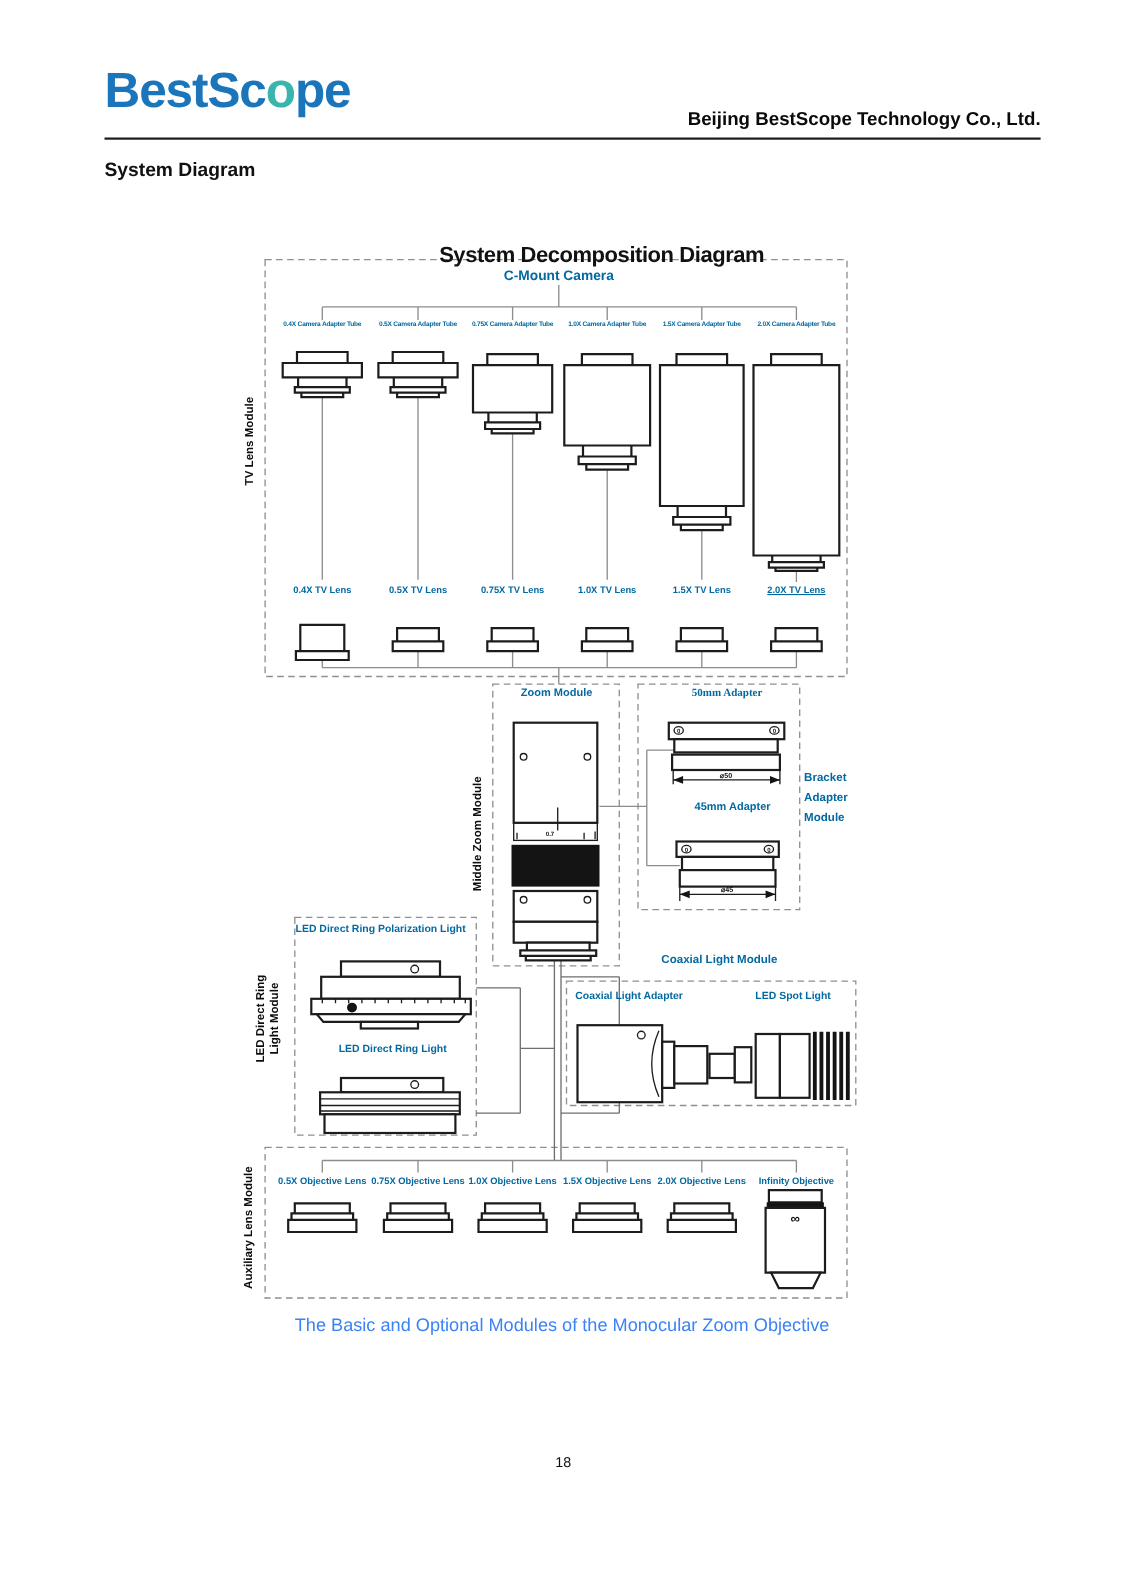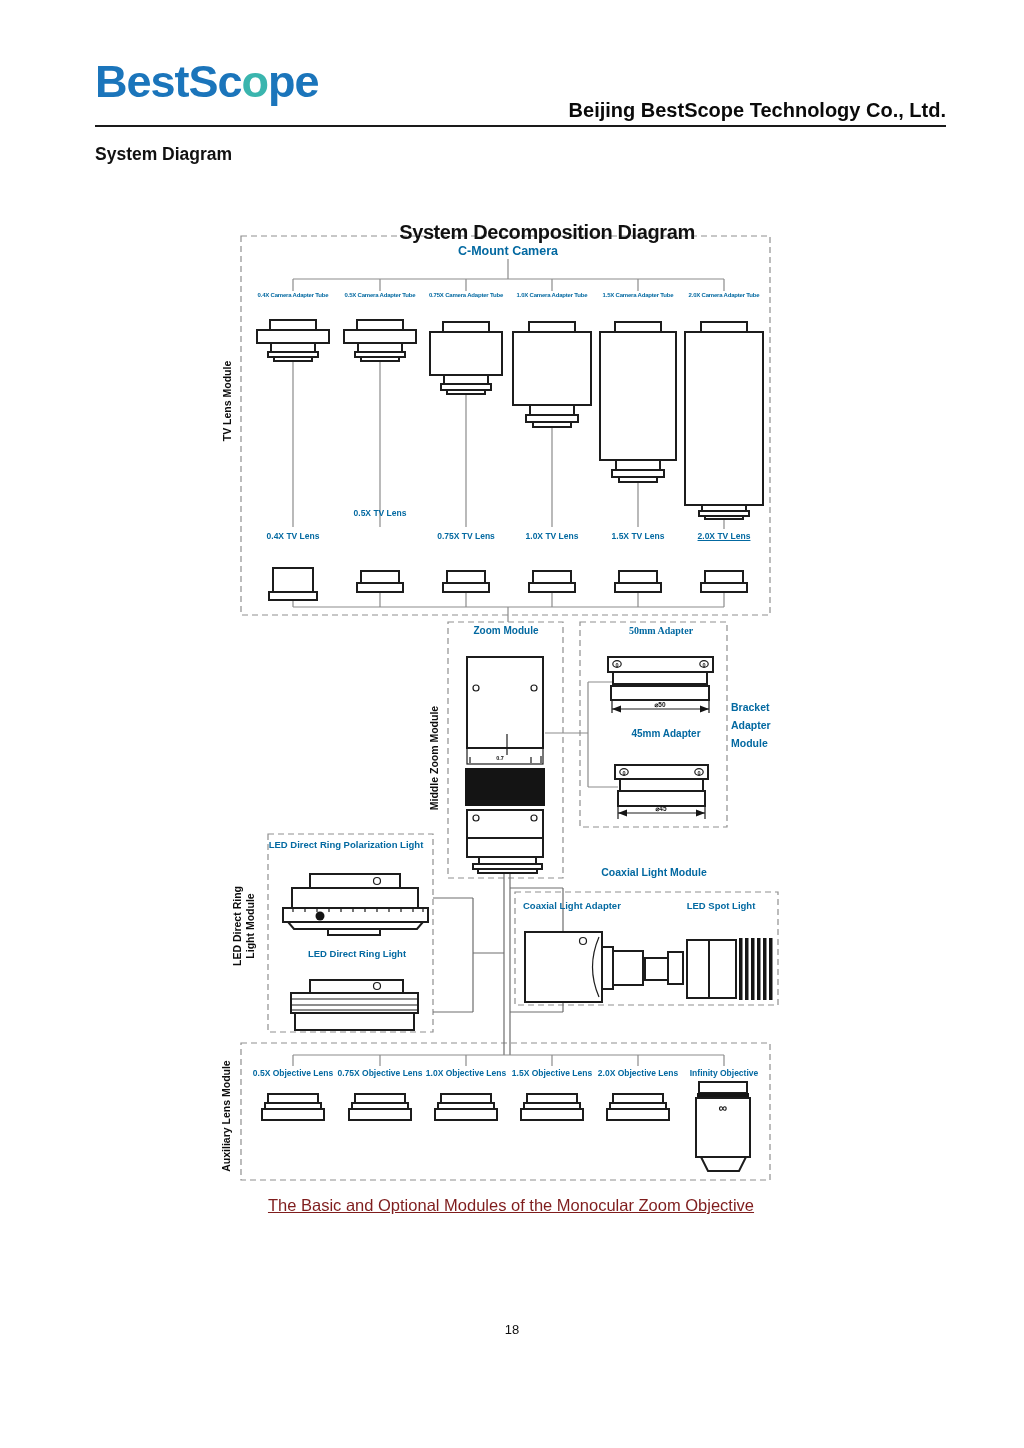--- a/index.html
+++ b/index.html
@@ -19,27 +19,27 @@
        transform:translate(-50%,-50%) rotate(-90deg);}
   .f6{font-size:6px;letter-spacing:-0.2px;}
   .f85{font-size:8.5px;}
   .f95{font-size:9.5px;}
   .f10{font-size:10px;}
   .f105{font-size:10.5px;}
   .f12{font-size:12.5px;}
   .logo{position:absolute;left:95px;top:56px;font-size:45px;font-weight:bold;
         letter-spacing:-1px;color:#1b75bb;}
   .logo .o{color:#3ab5ae;}
-  .company{position:absolute;right:78px;top:99px;font-size:20px;font-weight:bold;color:#0a0a0a;}
+  .company{position:absolute;right:78px;top:99px;font-size:17px;font-weight:bold;color:#0a0a0a;}
   .hrule{position:absolute;left:95px;top:125px;width:851px;border-top:2.5px solid #1a1a1a;}
   .sectitle{position:absolute;left:95px;top:144px;font-size:17.5px;font-weight:bold;}
   .dtitle{position:absolute;left:547px;top:197px;transform:translateX(-50%);
           font-size:20px;font-weight:bold;letter-spacing:-0.4px;white-space:nowrap;margin-top:24px;}
   .caption{position:absolute;left:511px;top:1196px;transform:translateX(-50%);
-           font-size:16.5px;color:#7f1d1d;white-space:nowrap;text-decoration:underline;}
+           font-size:16.5px;color:#3b82f6;white-space:nowrap;}
   .pagenum{position:absolute;left:512px;top:1322px;transform:translateX(-50%);font-size:13px;}
   .rot2line{line-height:13px;text-align:center;}
 </style>
 </head>
 <body>
 
 <div class="page">
 
   <svg width="1024" height="1448" viewBox="0 0 1024 1448">
 
@@ -181,21 +181,21 @@
   <div class="lbl c f12" style="left:508px;top:244px;">C-Mount Camera</div>
 
   <div class="lbl c f6" style="left:293px;top:292px;">0.4X Camera Adapter Tube</div>
   <div class="lbl c f6" style="left:380px;top:292px;">0.5X Camera Adapter Tube</div>
   <div class="lbl c f6" style="left:466px;top:292px;">0.75X Camera Adapter Tube</div>
   <div class="lbl c f6" style="left:552px;top:292px;">1.0X Camera Adapter Tube</div>
   <div class="lbl c f6" style="left:638px;top:292px;">1.5X Camera Adapter Tube</div>
   <div class="lbl c f6" style="left:724px;top:292px;">2.0X Camera Adapter Tube</div>
 
   <div class="lbl c f85" style="left:293px;top:531px;">0.4X TV Lens</div>
-  <div class="lbl c f85" style="left:380px;top:508px;">0.5X TV Lens</div>
+  <div class="lbl c f85" style="left:380px;top:531px;">0.5X TV Lens</div>
   <div class="lbl c f85" style="left:466px;top:531px;">0.75X TV Lens</div>
   <div class="lbl c f85" style="left:552px;top:531px;">1.0X TV Lens</div>
   <div class="lbl c f85" style="left:638px;top:531px;">1.5X TV Lens</div>
   <div class="lbl c f85" style="left:724px;top:531px;text-decoration:underline;">2.0X TV Lens</div>
 
   <div class="lbl c f10" style="left:506px;top:625px;">Zoom Module</div>
   <div class="lbl c f10" style="left:661px;top:625px;font-family:Liberation Serif, serif;">50mm Adapter</div>
   <div class="lbl c f10" style="left:666px;top:728px;">45mm Adapter</div>
 
   <div class="lbl f105" style="left:731px;top:698px;line-height:18px;">

